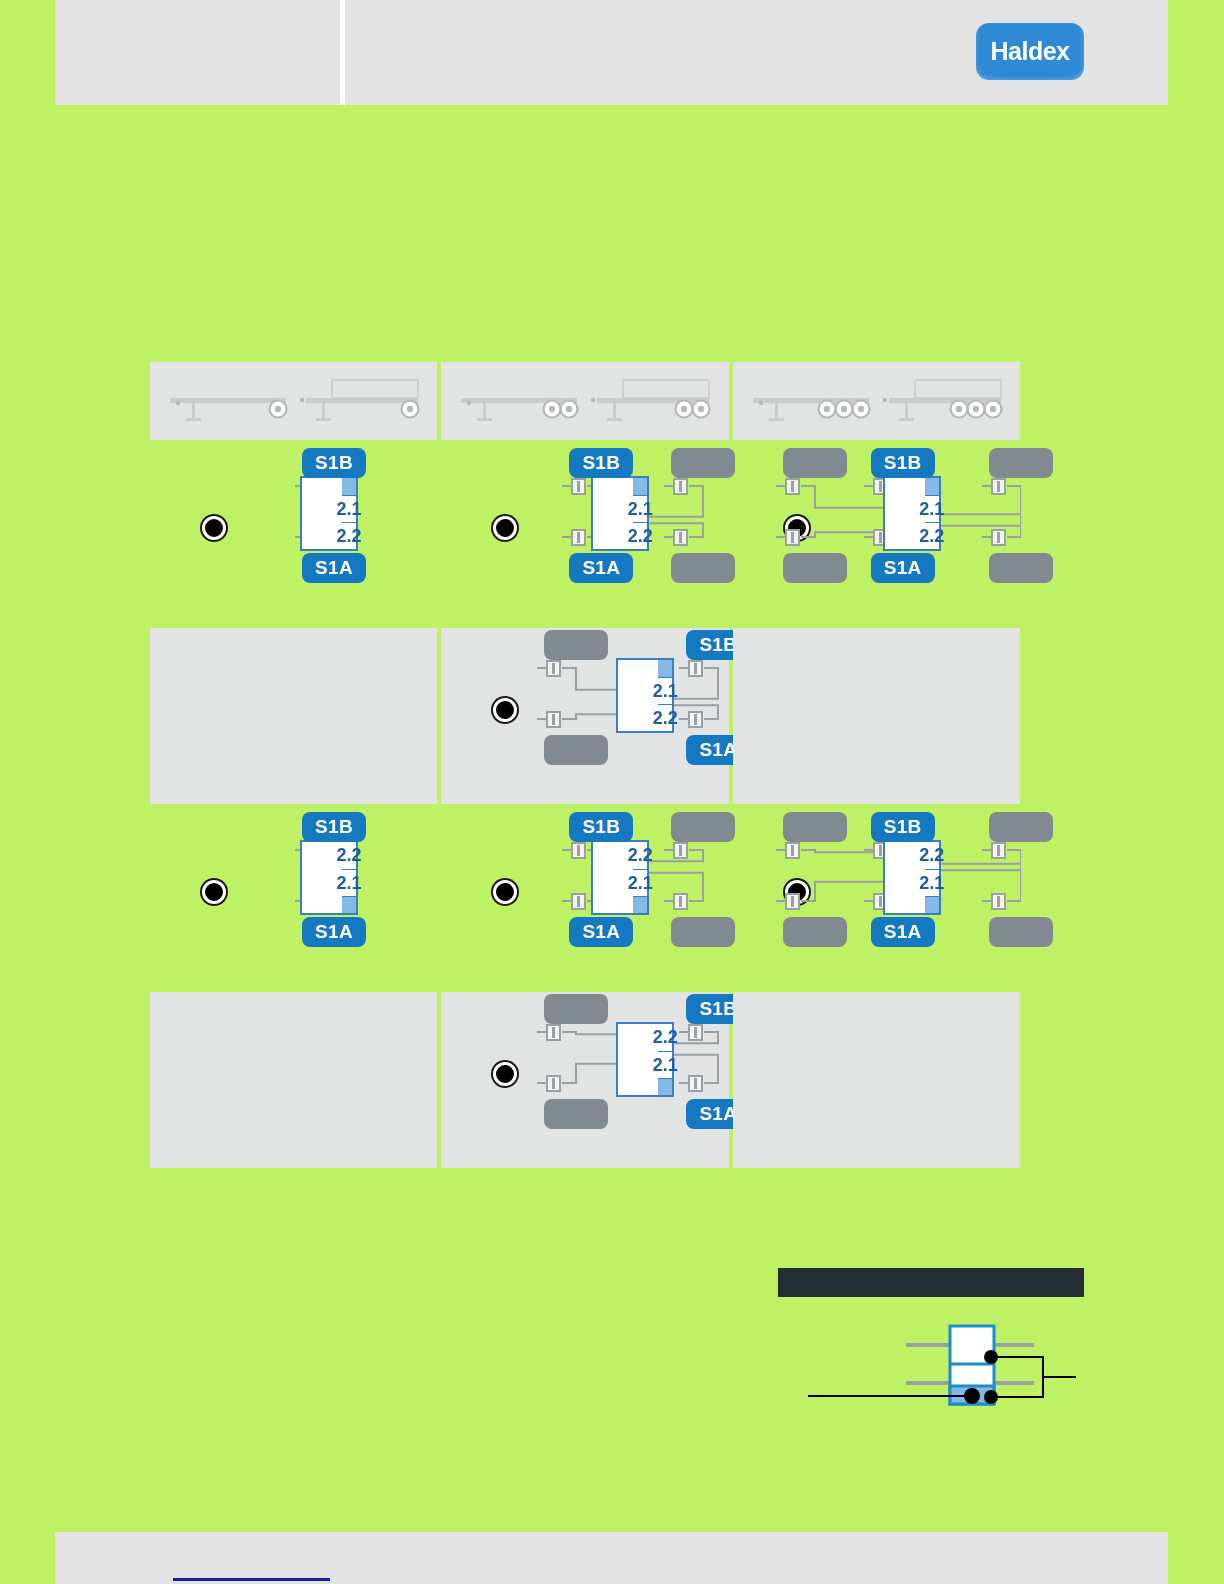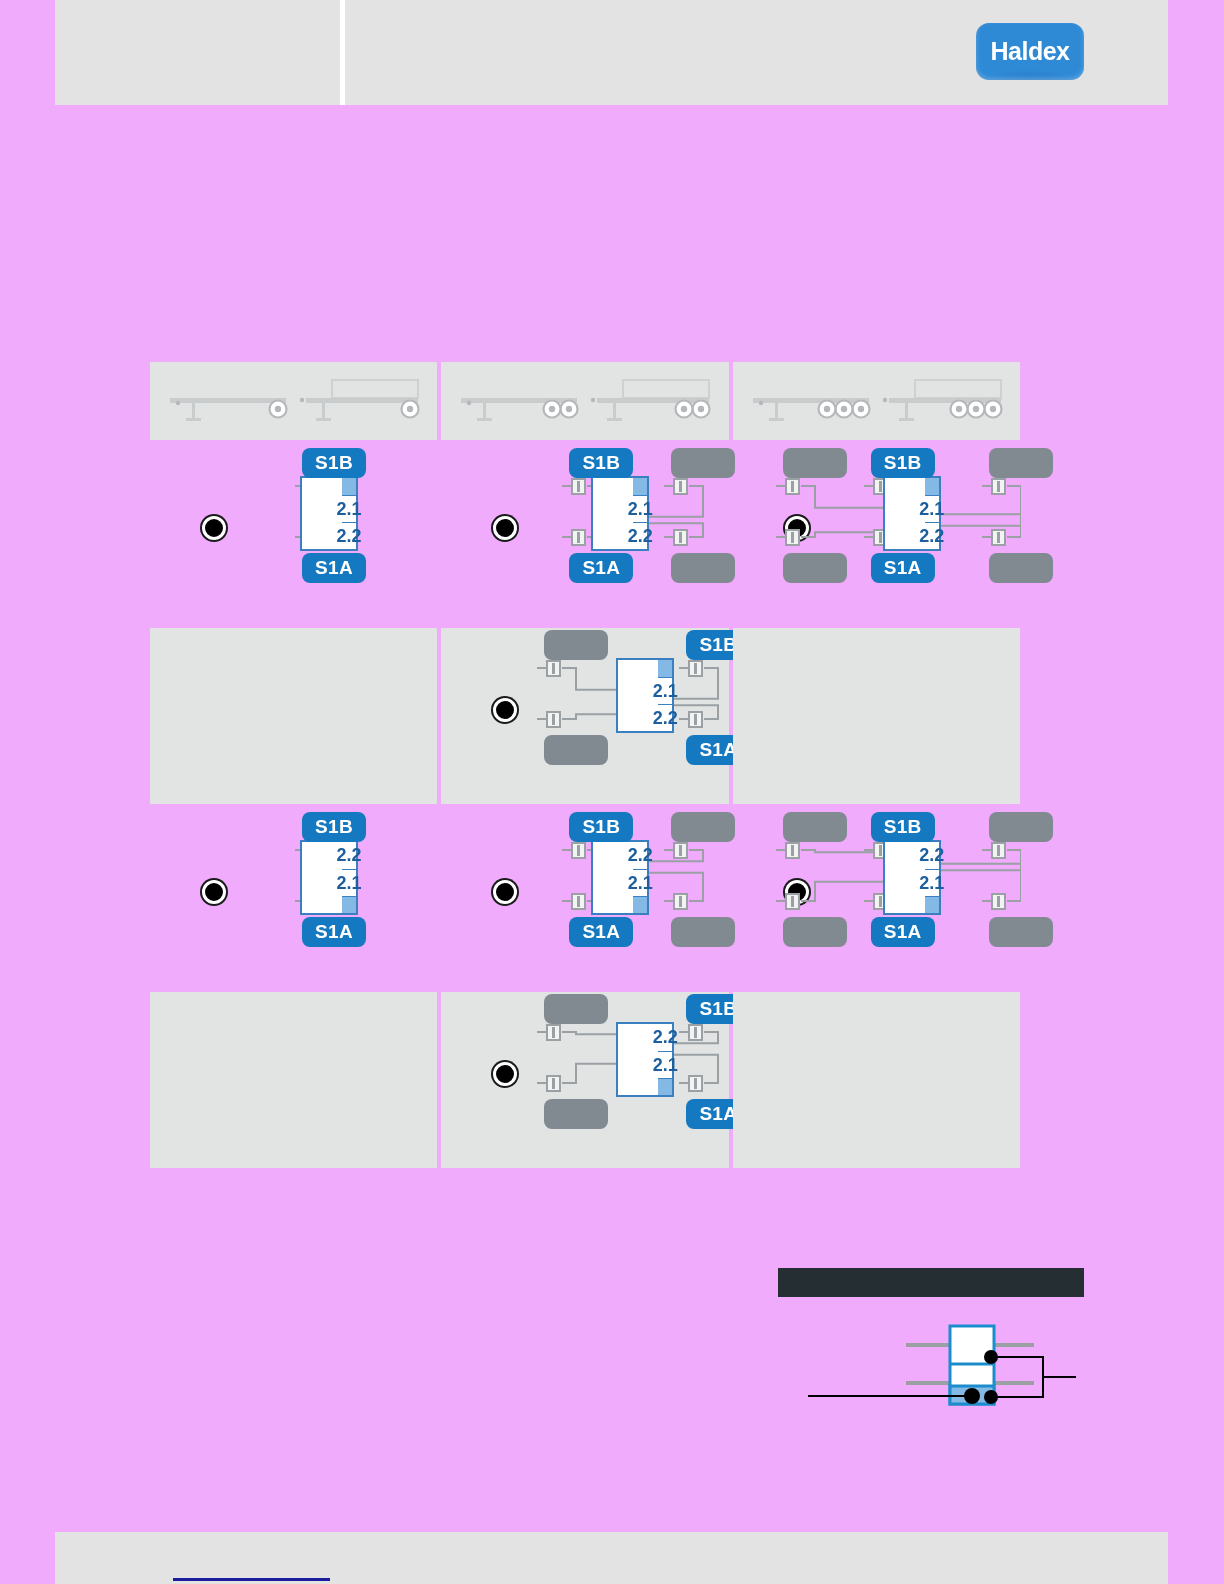--- a/index.html
+++ b/index.html
@@ -10,21 +10,21 @@
     height: 1584px;
     background: #ffffff;
     font-family: "Liberation Sans", sans-serif;
   }
 
   .page {
     position: relative;
     width: 1224px;
     height: 1584px;
     overflow: hidden;
-    background: #f0abfc;
+    background: #bef264;
   }
 
   
   .header {
     position: absolute;
     left: 55px;
     top: 0px;
     width: 1113px;
     height: 105px;
     display: flex;

